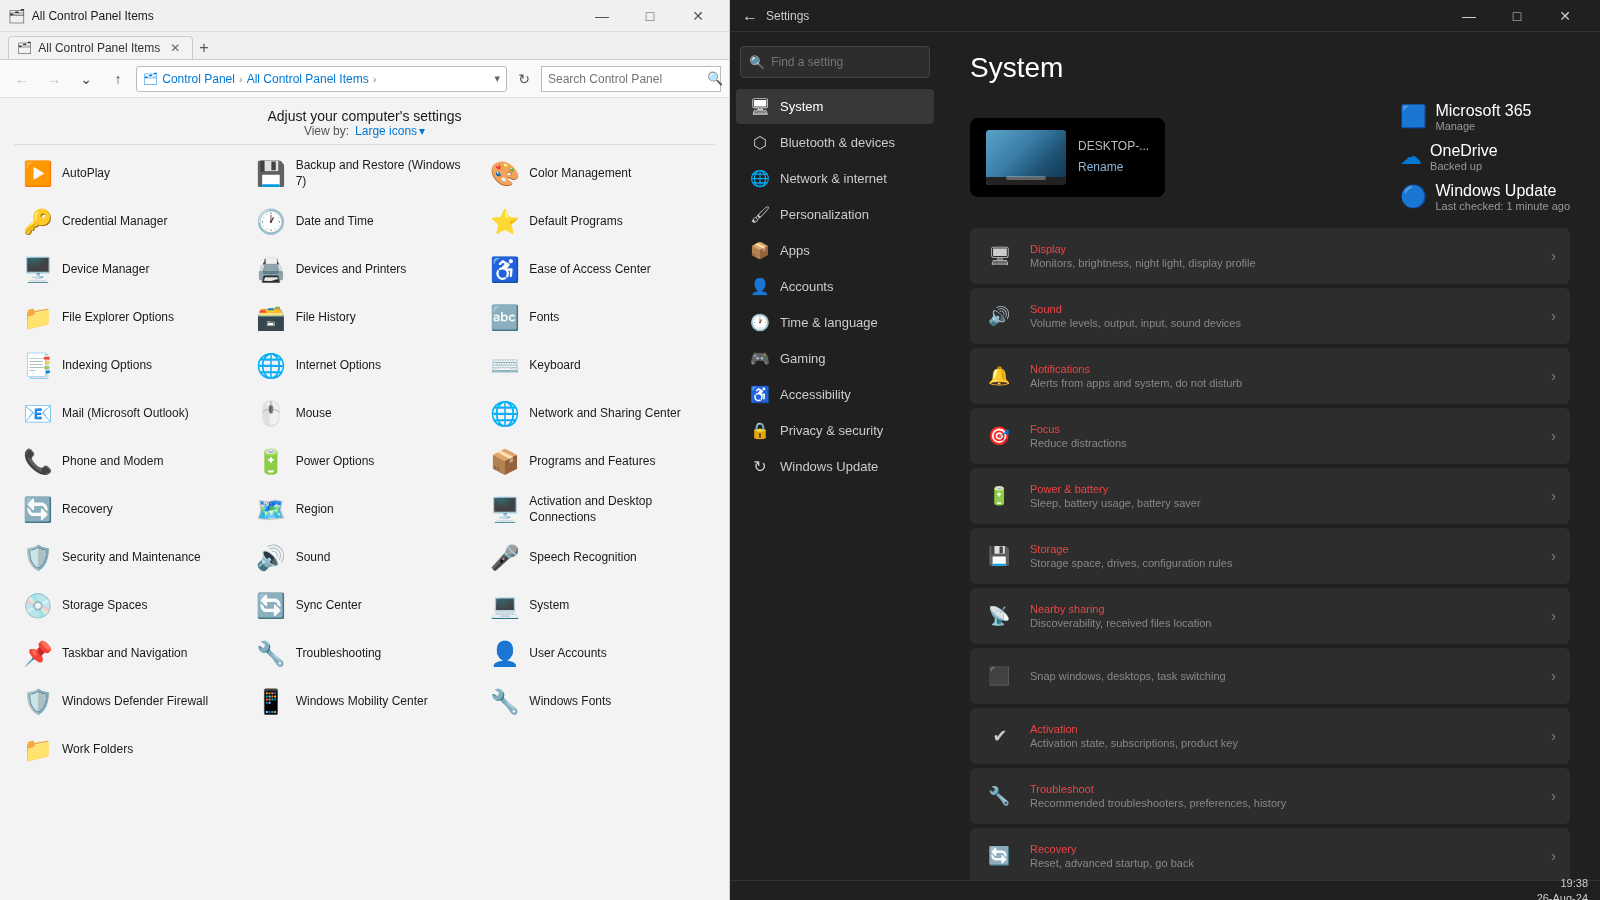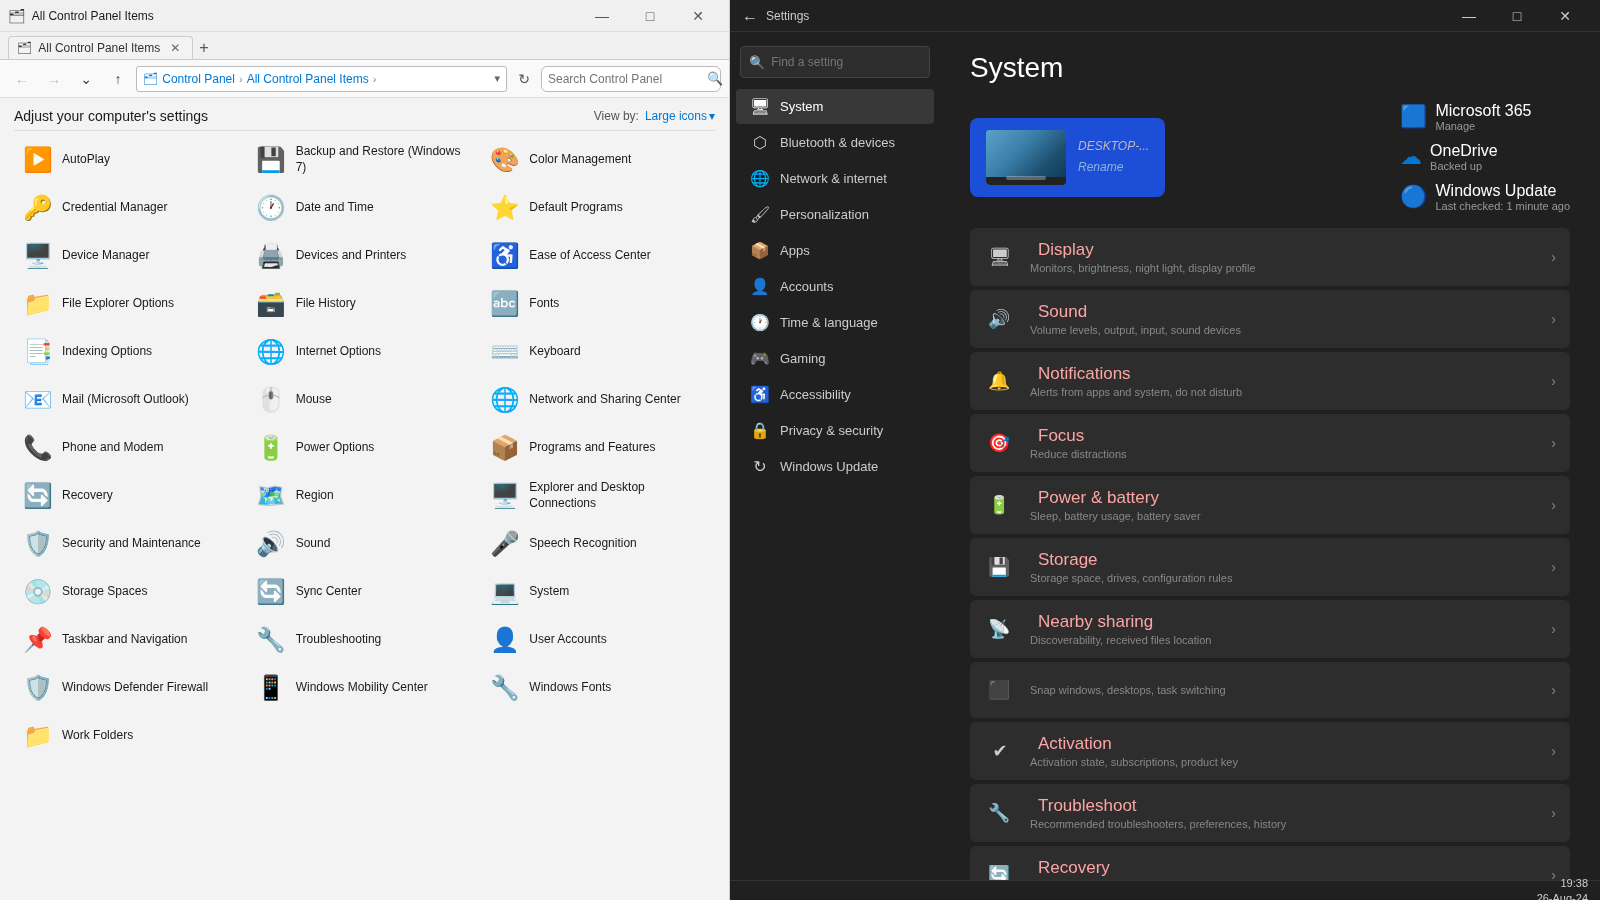--- a/index.html
+++ b/index.html
@@ -82,38 +82,39 @@
     }
     .cp-refresh-btn {
       width: 26px; height: 26px;
       border: none; background: transparent; cursor: pointer;
       font-size: 14px; color: #555;
       display: flex; align-items: center; justify-content: center;
     }
     .cp-search-box {
       width: 180px; height: 26px;
       border: 1px solid #bbb;
-      border-radius: 6px;
+      border-radius: 0;
       display: flex; align-items: center;
       background: #fff;
       padding: 0 6px;
       gap: 4px;
     }
     .cp-search-input {
       border: none; outline: none; font-size: 12px; color: #666;
       flex: 1; background: transparent;
     }
     .cp-search-icon { color: #555; font-size: 13px; cursor: pointer; }
 
     
     .cp-heading-bar {
       padding: 10px 14px 6px;
       display: flex;
       align-items: center;
       justify-content: space-between;
+      flex-direction: column;
     }
     .cp-heading-text {
       font-size: 14px;
       color: #1a1a1a;
       font-weight: 400;
     }
     .cp-viewby {
       display: flex; align-items: center; gap: 6px;
       font-size: 12px; color: #555;
     }
@@ -246,28 +247,27 @@
     }
 
     
     .st-top-row {
       display: flex;
       gap: 12px;
       margin-bottom: 16px;
       align-items: center;
     }
     .st-device-card {
-      background: #1d4ed8;
+      background: #000000;
       border-radius: 8px;
       padding: 12px 16px;
       display: flex;
       align-items: center;
       gap: 12px;
       flex: 0 0 auto;
-      font-style: italic;
     }
     .st-device-thumb {
       width: 80px; height: 55px;
       background: linear-gradient(135deg, #4a9eca, #2a6e9a, #1a4a6a);
       border-radius: 4px;
       overflow: hidden;
       position: relative;
     }
     .st-device-thumb::after {
       content: '';
@@ -302,21 +302,21 @@
       margin-bottom: 2px;
     }
     .st-settings-item-icon {
       width: 32px; height: 32px;
       display: flex; align-items: center; justify-content: center;
       flex-shrink: 0;
       font-size: 18px;
       color: #ccc;
     }
     .st-settings-item-text { flex: 1; }
-    .st-settings-item-title { font-size: 17px; color: #fca5a5; margin-bottom: 2px; margin-left: 8px; }
+    .st-settings-item-title { font-size: 11px; color: #ef4444; margin-bottom: 2px; }
     .st-settings-item-sub { font-size: 11px; color: #888; }
     .st-settings-chevron { color: #888; font-size: 14px; }
 
     
     .taskbar {
       position: absolute;
       bottom: 0; right: 0;
       width: 870px;
       height: 20px;
       background: #202020;
@@ -484,21 +484,21 @@
         <div class="cp-item">
           <div class="cp-item-icon" style="font-size: 24px;">🔄</div>
           <div class="cp-item-label">Recovery</div>
         </div>
         <div class="cp-item">
           <div class="cp-item-icon" style="font-size: 24px;">🗺️</div>
           <div class="cp-item-label">Region</div>
         </div>
         <div class="cp-item">
           <div class="cp-item-icon" style="font-size: 24px;">🖥️</div>
-          <div class="cp-item-label">Explorer and Desktop Connections</div>
+          <div class="cp-item-label">Activation and Desktop Connections</div>
         </div>
         <div class="cp-item">
           <div class="cp-item-icon" style="font-size: 24px;">🛡️</div>
           <div class="cp-item-label">Security and Maintenance</div>
         </div>
         <div class="cp-item">
           <div class="cp-item-icon" style="font-size: 24px;">🔊</div>
           <div class="cp-item-label">Sound</div>
         </div>
         <div class="cp-item">

